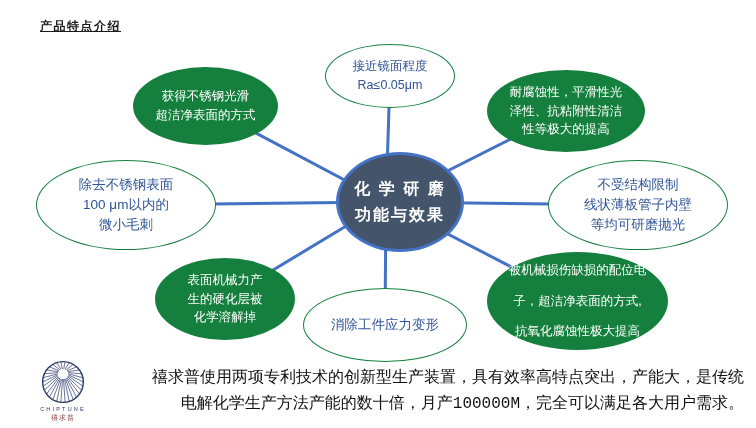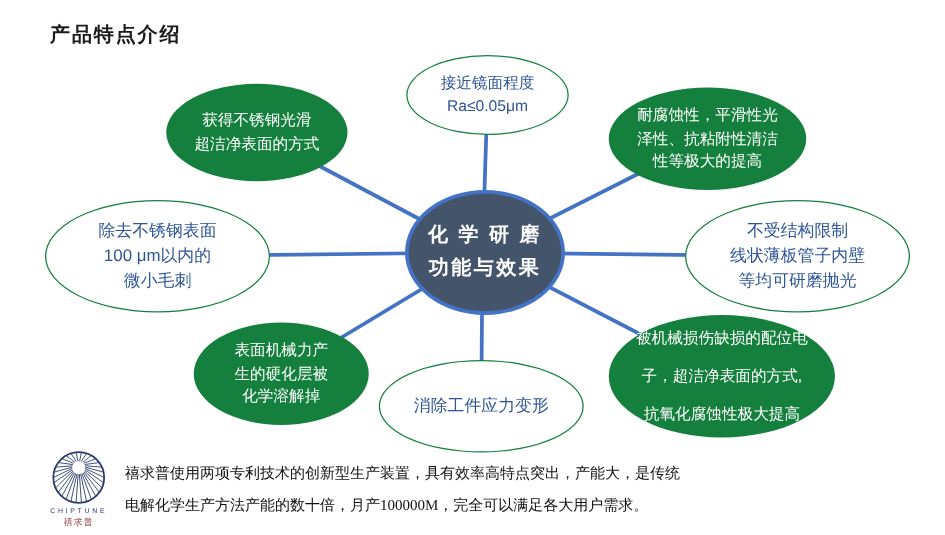--- a/index.html
+++ b/index.html
@@ -5,22 +5,23 @@
   html,body { margin:0; padding:0; }
   body {
     width:756px; height:428px; background:#ffffff; overflow:hidden;
     font-family:"Liberation Sans","DejaVu Sans",sans-serif;
     position:relative;
   }
   .stage { position:absolute; inset:0; width:756px; height:428px; }
 
   .page-title {
     position:absolute; left:40px; top:18px;
-    font-size:16px; font-weight:bold; color:#1a1a1a; letter-spacing:1.5px;
+    font-size:12px; font-weight:bold; color:#1a1a1a; letter-spacing:1.5px;
     z-index:3;
+    text-decoration:underline;
   }
 
   svg.connectors { position:absolute; left:0; top:0; z-index:1; }
   svg.connectors line { stroke:#4472C4; stroke-width:3; }
 
   .node {
     position:absolute; border-radius:50%; box-sizing:border-box;
     display:flex; flex-direction:column; align-items:center; justify-content:center;
     text-align:center; z-index:2; font-size:12.5px; line-height:1.5;
     padding:4px 10px;
@@ -36,23 +37,23 @@
   .footer {
     position:absolute; left:34px; right:12px; bottom:4px; height:66px;
     display:flex; align-items:center; gap:8px; z-index:3;
   }
   .logo { width:58px; flex:0 0 58px; display:flex; flex-direction:column; align-items:center; }
   .logo-en {
     font-size:5.5px; letter-spacing:2.2px; color:#2b3a6b; margin-top:1px; white-space:nowrap;
   }
   .logo-cn { font-size:7px; color:#8b3a3a; letter-spacing:1px; margin-top:1px; }
   .footer-text {
-    flex:1; text-align:left;
-    font-family:Liberation Serif, serif;
-    font-size:12px; line-height:26px; color:#111111;
+    flex:1; text-align:right;
+    font-family:Liberation Mono, monospace;
+    font-size:16px; line-height:26px; color:#111111;
   }
   .footer-text .ln { display:block; }
 </style>
 </head>
 <body>
 
 <div class="stage">
 
   <div class="page-title">产品特点介绍</div>
 
@@ -60,21 +61,21 @@
     <line x1="386" y1="202" x2="390" y2="76"></line>
     <line x1="386" y1="202" x2="205" y2="106"></line>
     <line x1="386" y1="202" x2="566" y2="111"></line>
     <line x1="386" y1="202" x2="126" y2="205"></line>
     <line x1="386" y1="202" x2="638" y2="205"></line>
     <line x1="386" y1="202" x2="225" y2="299"></line>
     <line x1="386" y1="202" x2="577" y2="301"></line>
     <line x1="386" y1="202" x2="385" y2="325"></line>
   </svg>
 
-  <div class="node center" style="left:324px; top:152px; width:128px; height:100px;">
+  <div class="node center" style="left:336px; top:152px; width:128px; height:100px;">
     <span class="ln">化 学 研 磨</span>
     <span class="ln">功能与效果</span>
   </div>
 
   <div class="node outline" style="left:325px; top:44px; width:130px; height:64px;">
     <span class="ln">接近镜面程度</span>
     <span class="ln">Ra≤0.05μm</span>
   </div>
 
   <div class="node filled" style="left:133px; top:67px; width:145px; height:78px;">

